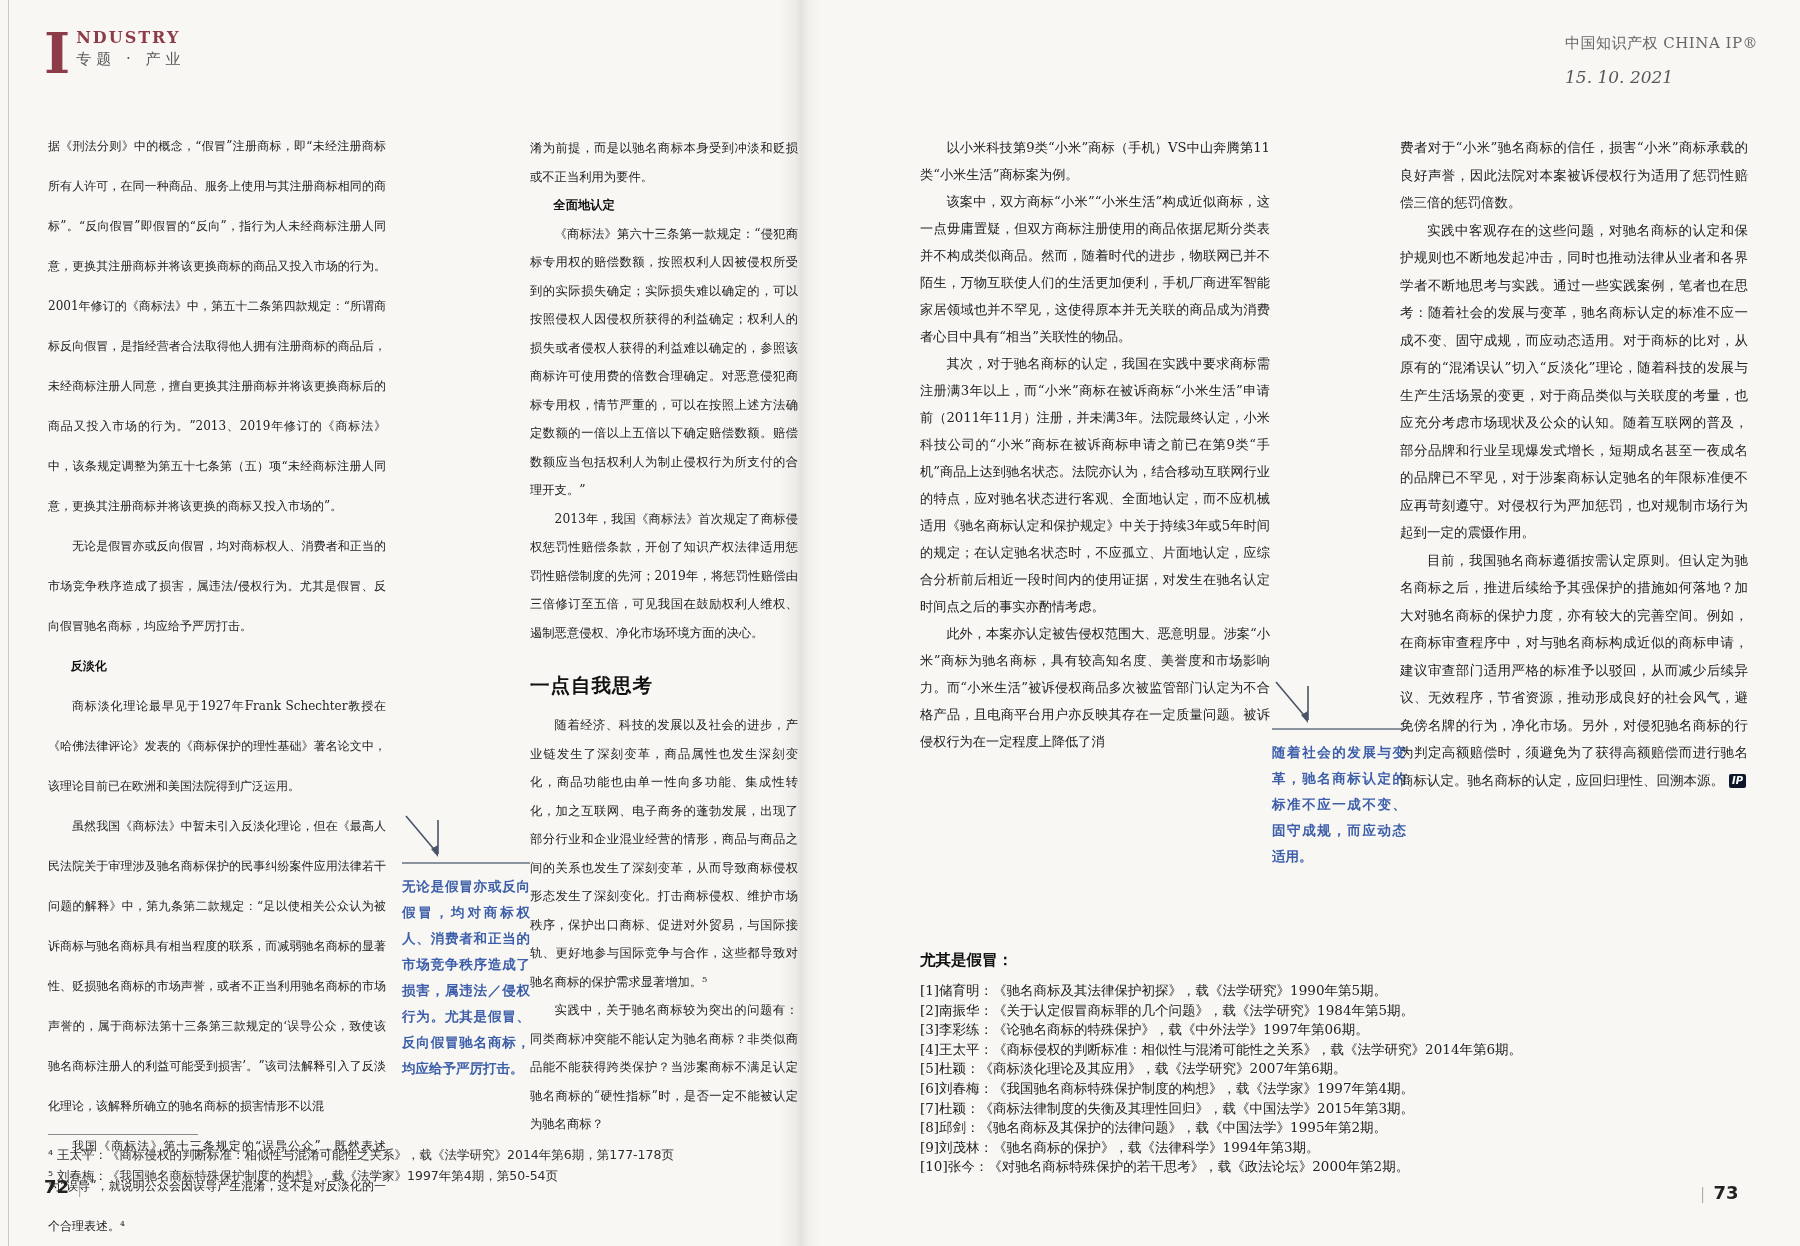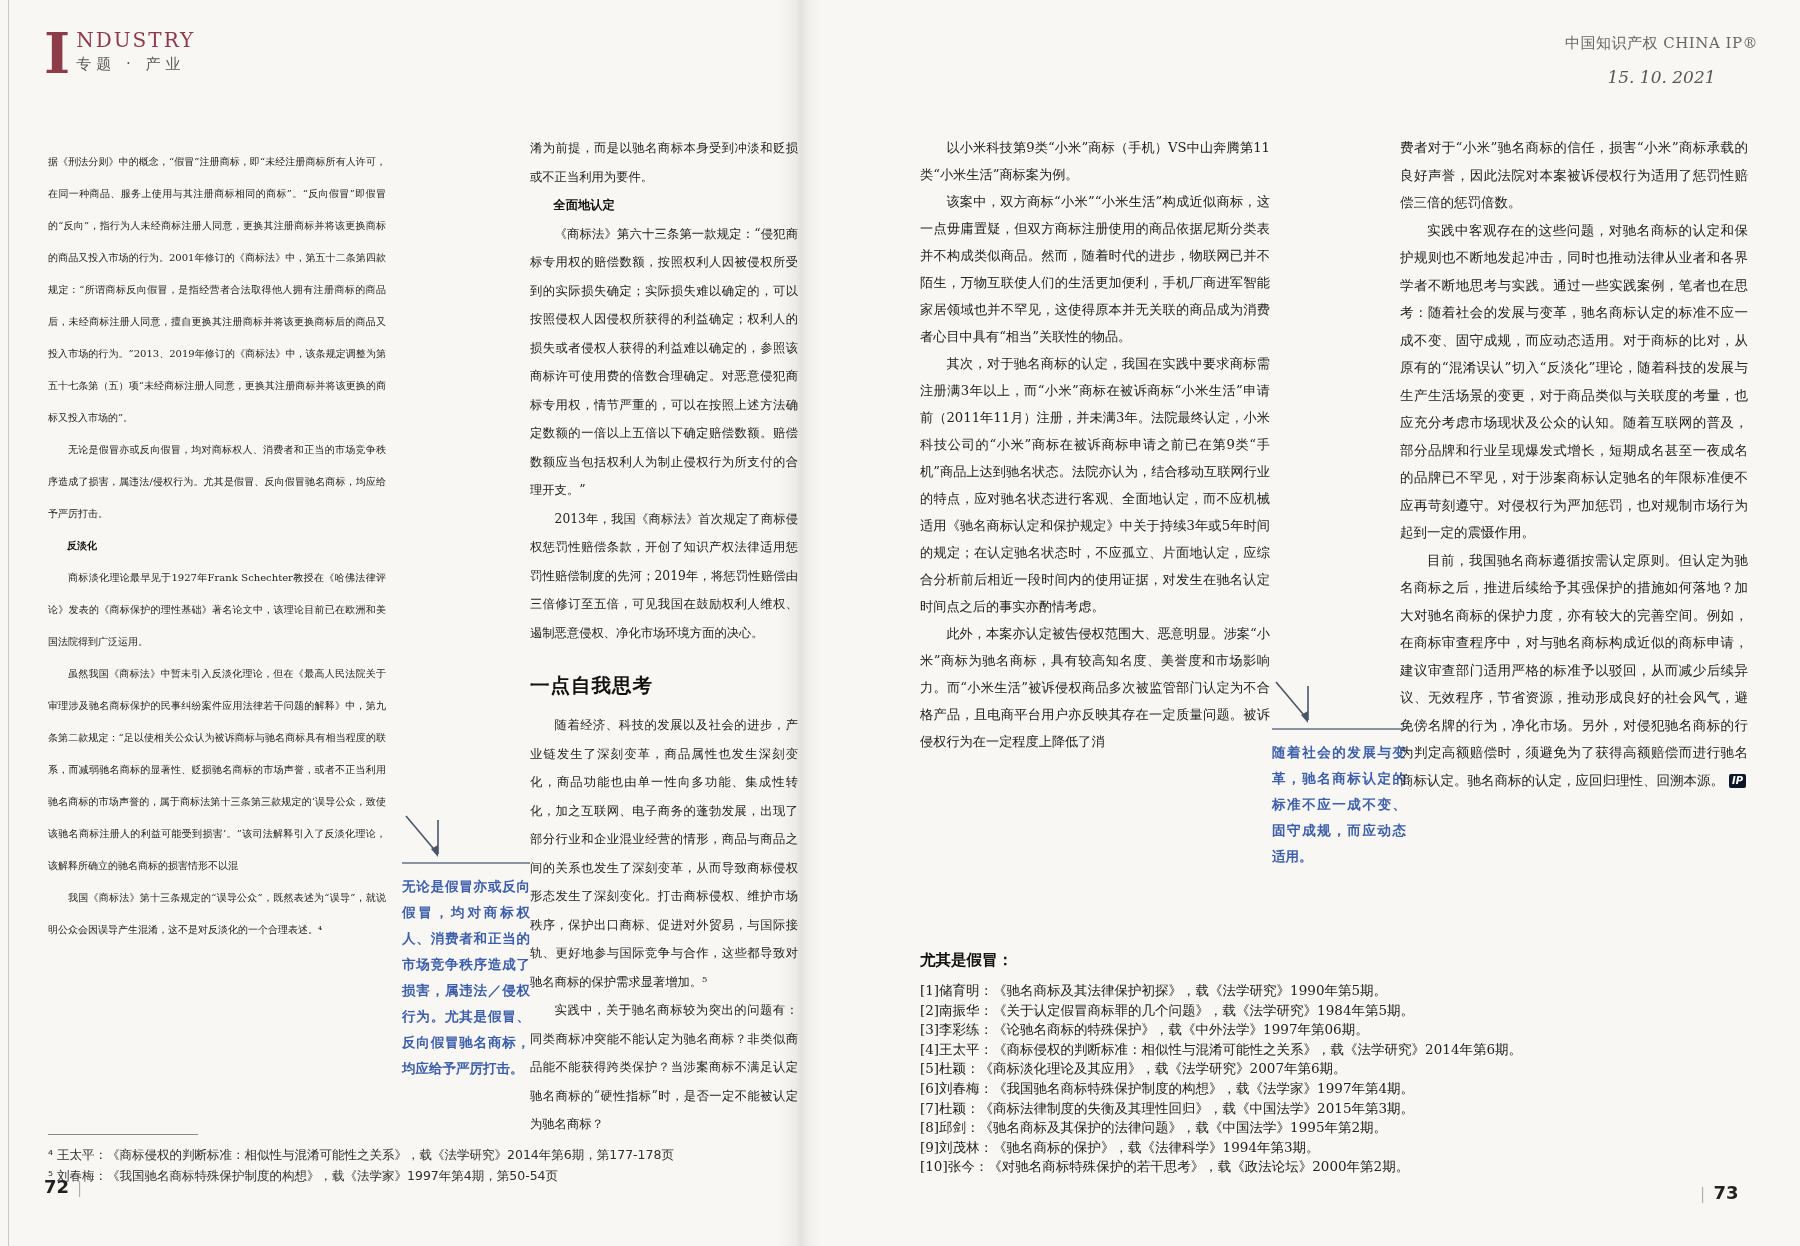--- a/index.html
+++ b/index.html
@@ -9,32 +9,32 @@
     font-family:"DejaVu Serif","Liberation Serif",serif;
     color:#222;
   }
   .edge-line{position:absolute;left:8px;top:0;width:1px;height:100%;background:#ccc9c2;}
   .gutter{position:absolute;left:778px;top:0;width:44px;height:100%;
     background:linear-gradient(90deg,rgba(0,0,0,0) 0%,rgba(60,55,50,0.06) 40%,rgba(60,55,50,0.11) 52%,rgba(60,55,50,0.04) 70%,rgba(0,0,0,0) 100%);}
 
   
   .masthead{position:absolute;left:44px;top:28px;display:flex;align-items:flex-start;}
   .mast-i{font-size:56px;line-height:50px;font-weight:bold;color:#8e3b49;margin-right:6px;}
-  .mast-en{font-size:20px;letter-spacing:2px;font-weight:400;color:#8e3b49;}
+  .mast-en{font-size:16px;letter-spacing:2px;font-weight:700;color:#8e3b49;}
   .mast-cn{font-size:15px;letter-spacing:5px;color:#5a5a5a;margin-top:3px;font-family:"DejaVu Sans","Liberation Sans",sans-serif;}
 
   
-  .header-right{position:absolute;right:42px;top:34px;text-align:center;color:#676767;}
+  .header-right{position:absolute;right:42px;top:34px;text-align:left;color:#676767;}
   .hr1{font-size:15px;letter-spacing:0.5px;}
   .hr2{font-size:17px;margin-top:14px;color:#575757;font-style:italic;}
 
   
   .col{position:absolute;text-align:justify;}
   .col p{margin:0;}
-  .col1{left:48px;top:146px;width:338px;font-size:10px;line-height:32px;}
+  .col1{left:48px;top:126px;width:338px;font-size:12px;line-height:40px;}
   .col2{left:530px;top:134px;width:268px;font-size:12.3px;line-height:28.5px;}
   .col3{left:920px;top:134px;width:350px;font-size:13.2px;line-height:27px;}
   .col4{left:1400px;top:134px;width:348px;font-size:13.5px;line-height:27.5px;}
   .blk-p{text-indent:2em;}
   .blk-p0{text-indent:0;}
   .blk-h3{font-family:"DejaVu Sans","Liberation Sans",sans-serif;font-weight:bold;color:#111;text-indent:1.9em;}
   .blk-h2{font-family:"DejaVu Sans","Liberation Sans",sans-serif;font-weight:bold;color:#111;
     font-size:19.5px;line-height:26px;letter-spacing:1px;margin:26px 0 12px 0 !important;text-indent:0;}
 
   

